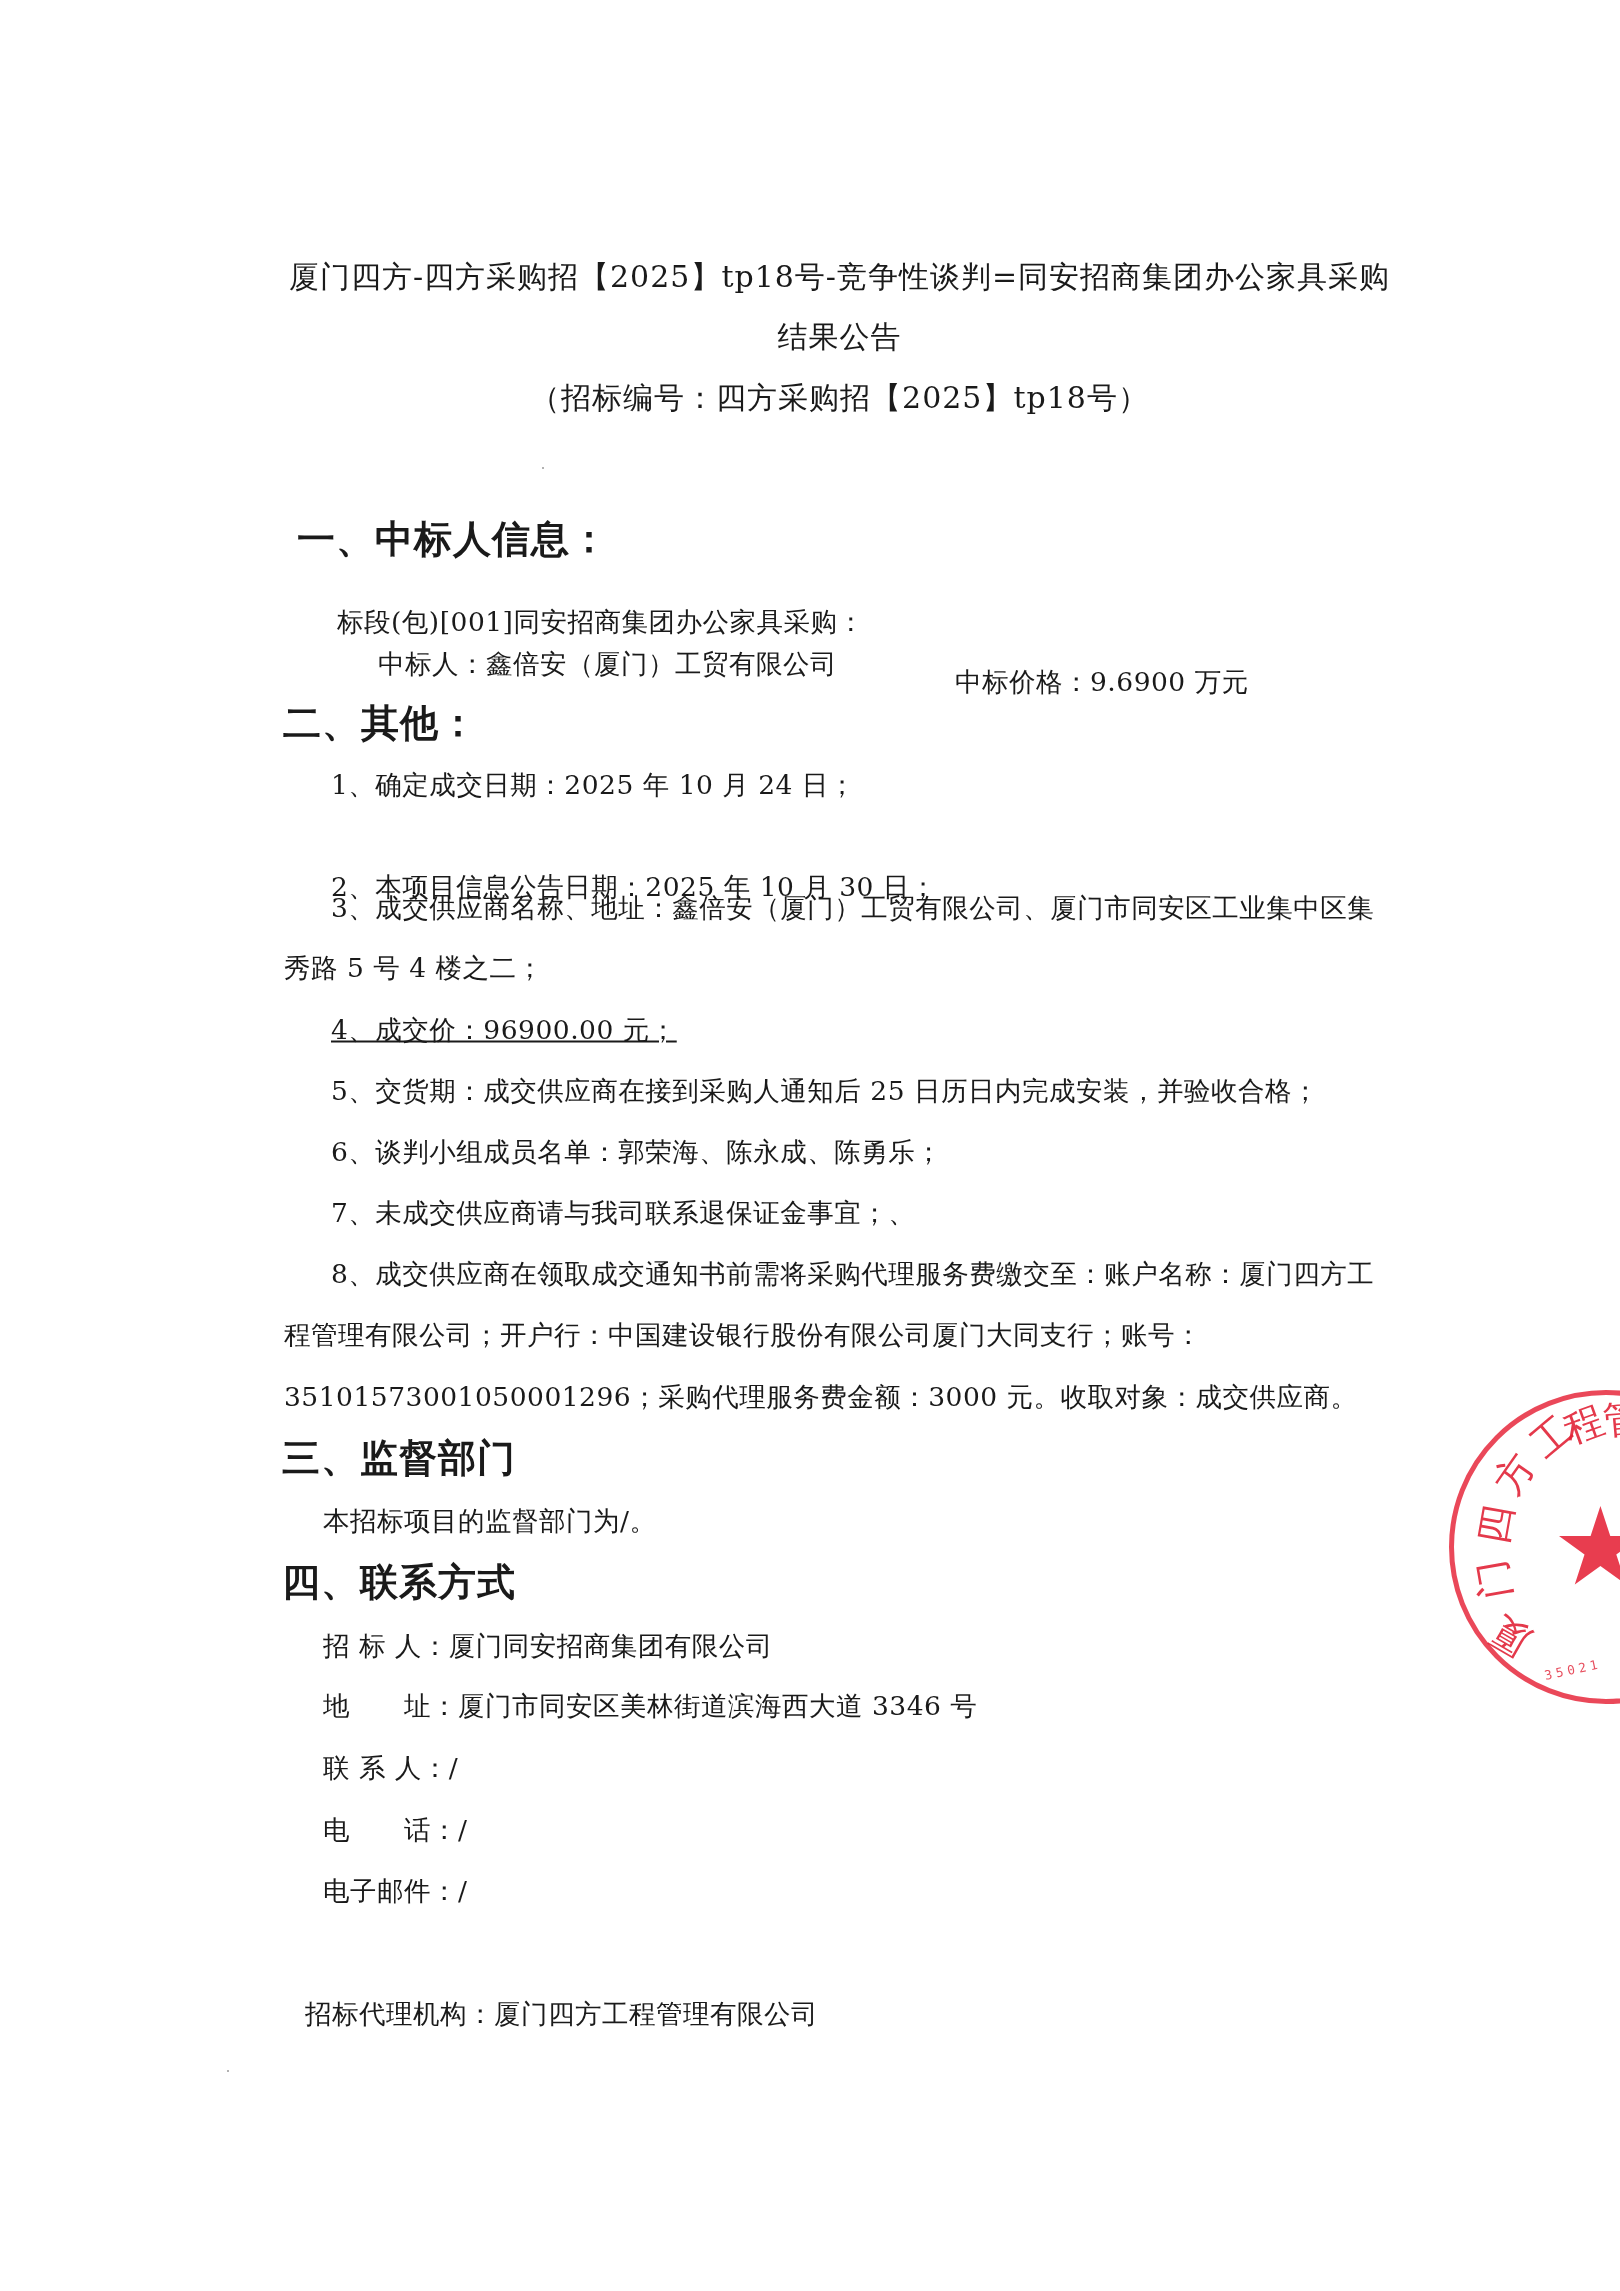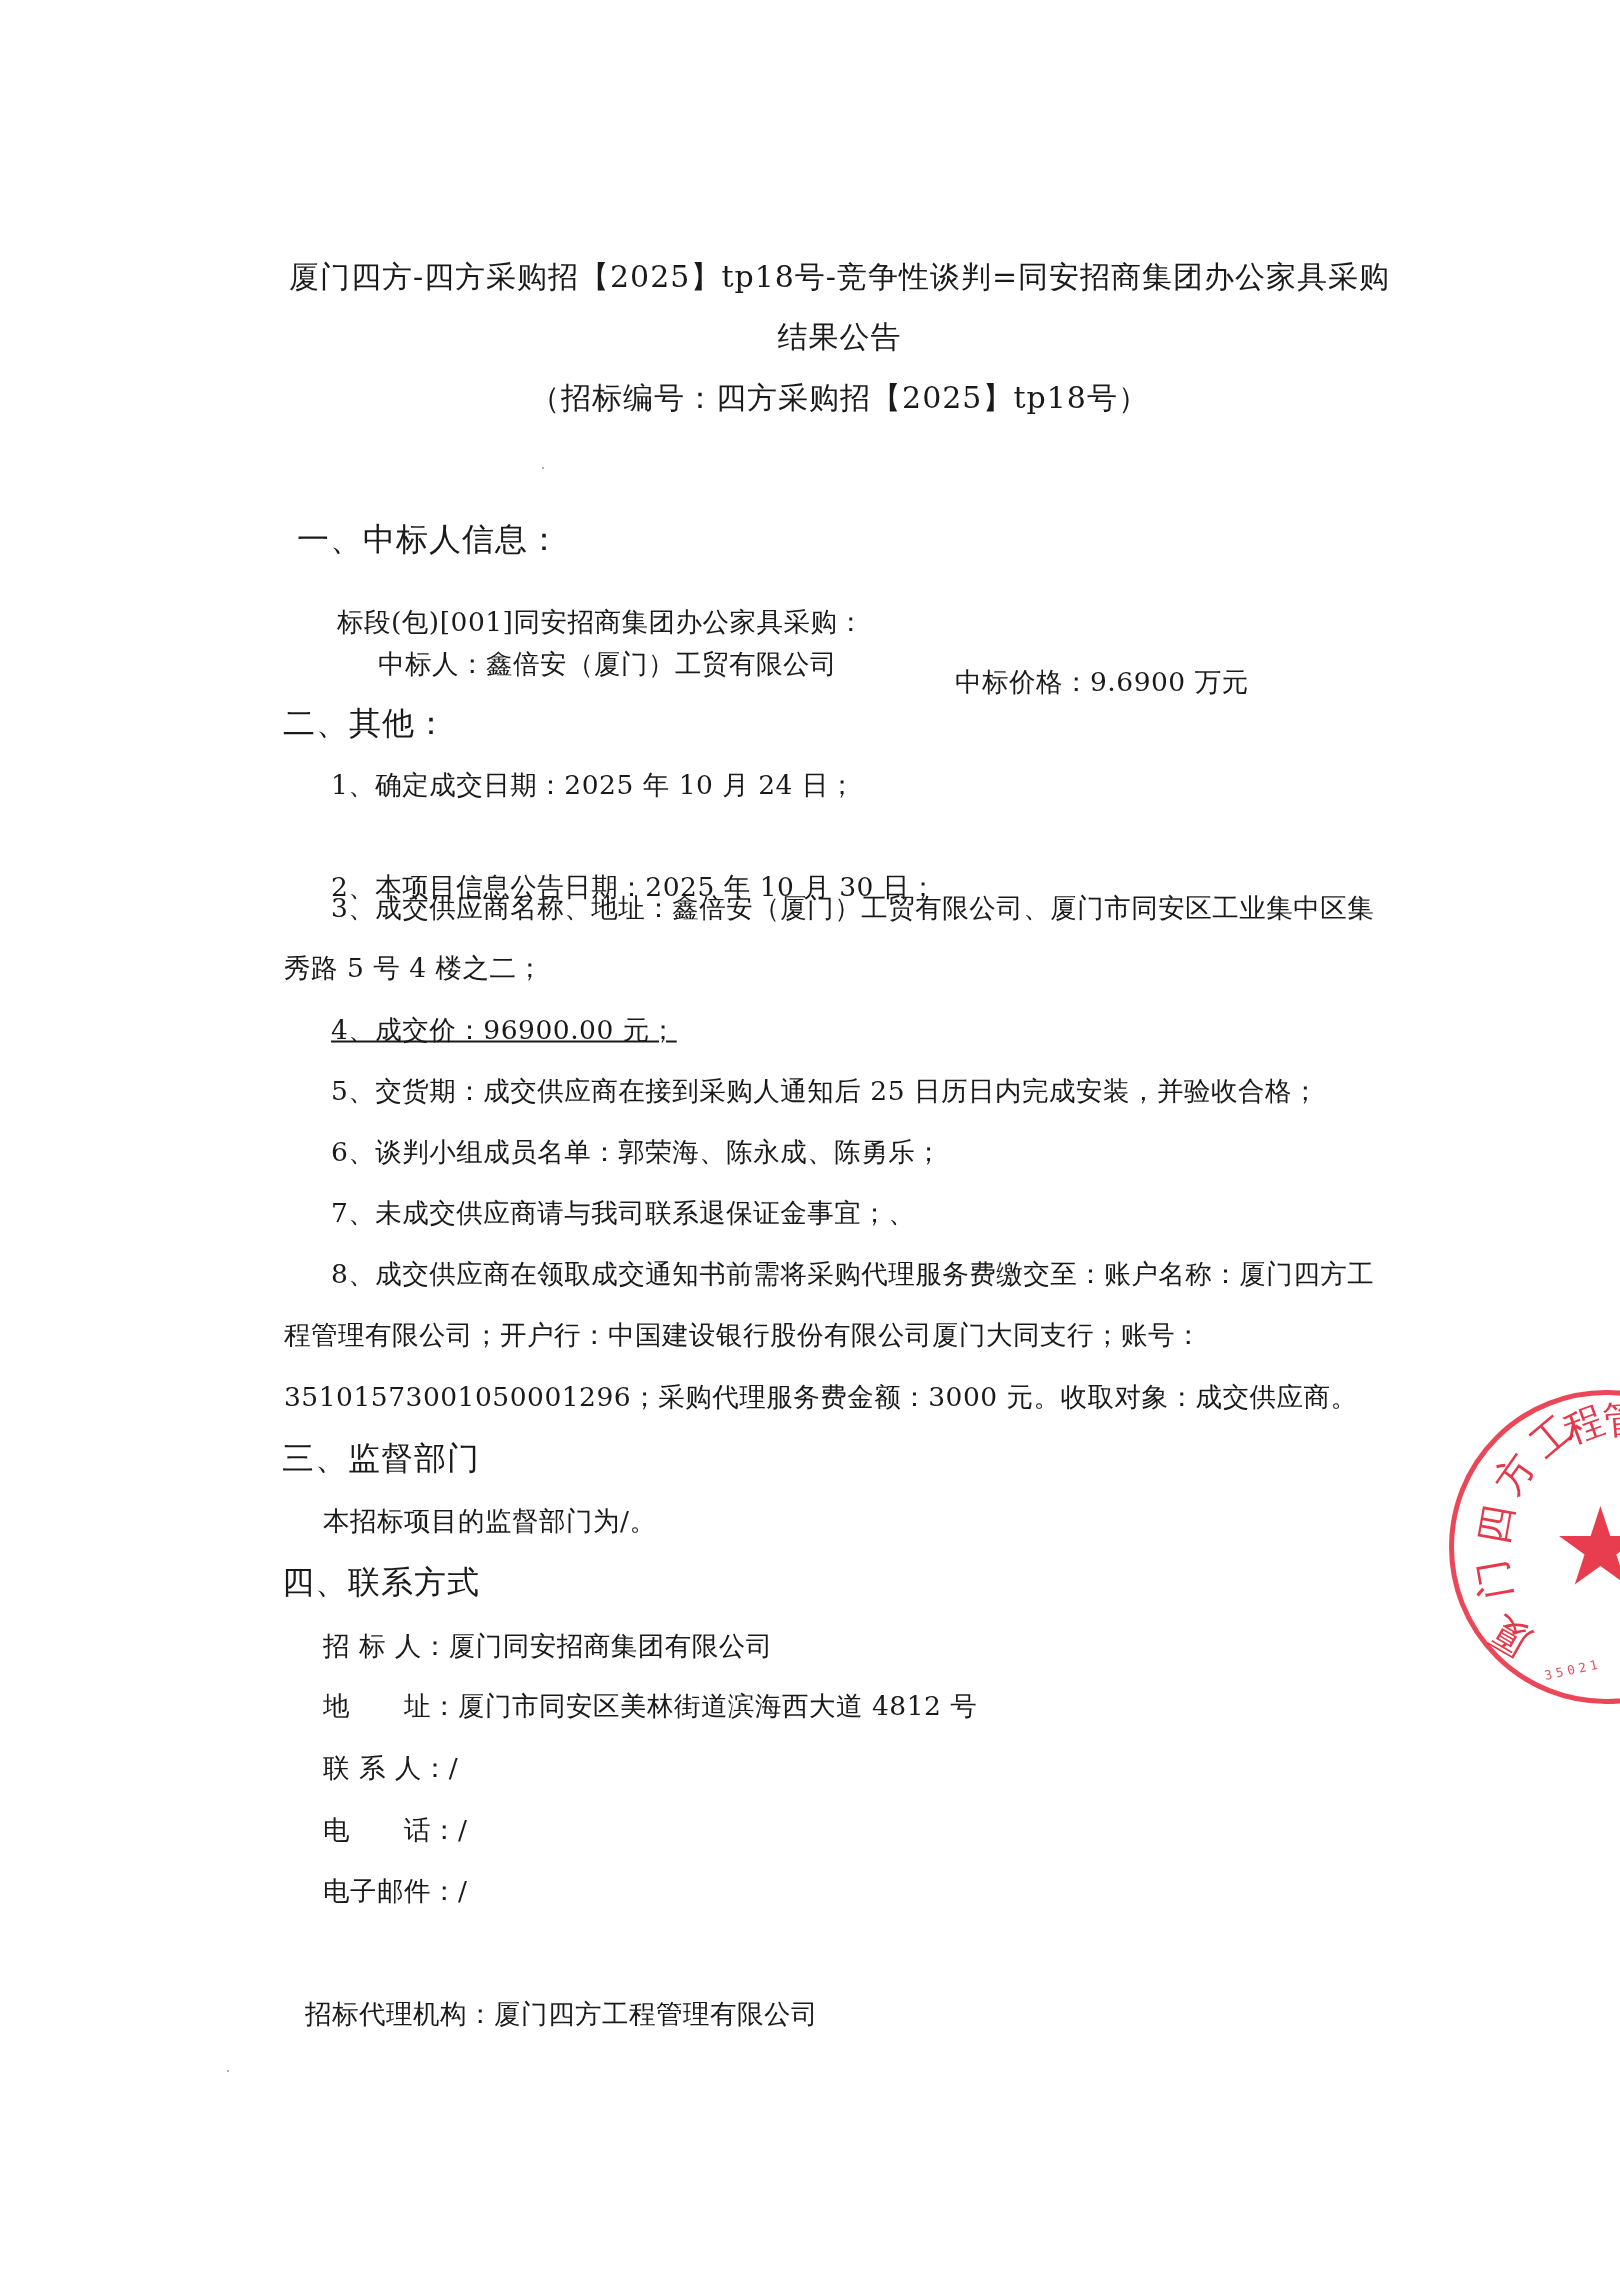--- a/index.html
+++ b/index.html
@@ -14,21 +14,21 @@
       transform: translateY(-50%);
     }
     .title {
       position: absolute; left: 0; width: 1679px; text-align: center;
       font-size: 30px; line-height: 39px; white-space: nowrap;
       transform: translateY(-50%); letter-spacing: 1px;
     }
     .heading {
       position: absolute; white-space: nowrap; transform: translateY(-50%);
       font-family: "DejaVu Sans", "Liberation Sans", sans-serif;
-      font-weight: normal; font-size: 32px; line-height: 37px; letter-spacing: 1px;
+      font-weight: bold; font-size: 38px; line-height: 37px; letter-spacing: 1px;
     }
     .stamp {
       position: absolute; left: 1449px; top: 1390px; width: 314px; height: 314px;
       border-radius: 50%; border: 5.9px solid rgba(230, 40, 60, 0.85);
       box-sizing: border-box; pointer-events: none;
     }
     .stamp-text {
       position: absolute; color: rgba(225, 35, 55, 0.9);
       font-family: "DejaVu Sans", "Liberation Sans", sans-serif;
       font-size: 39px; line-height: 39px; font-weight: normal;
@@ -76,21 +76,21 @@
 <div class="line" style="left:284px; top:1396px;">35101573001050001296；采购代理服务费金额：3000 元。收取对象：成交供应商。</div>
 
 <div class="heading" style="left:282px; top:1458px;">三、监督部门</div>
 <div class="line" style="left:323px; top:1520px;">本招标项目的监督部门为/。</div>
 
 <div class="heading" style="left:282px; top:1582px;">四、联系方式</div>
 <div class="line" style="left:323px; top:1645px;">
   <span>招 标 人：</span><span>厦门同安招商集团有限公司</span>
 </div>
 <div class="line" style="left:323px; top:1705px;">
-  <span>地　　址：</span><span>厦门市同安区美林街道滨海西大道 4812 号</span>
+  <span>地　　址：</span><span>厦门市同安区美林街道滨海西大道 3346 号</span>
 </div>
 <div class="line" style="left:323px; top:1767px;">
   <span>联 系 人：</span><span>/</span>
 </div>
 <div class="line" style="left:323px; top:1829px;">
   <span>电　　话：</span><span>/</span>
 </div>
 <div class="line" style="left:323px; top:1890px;">
   <span>电子邮件：</span><span>/</span>
 </div>

